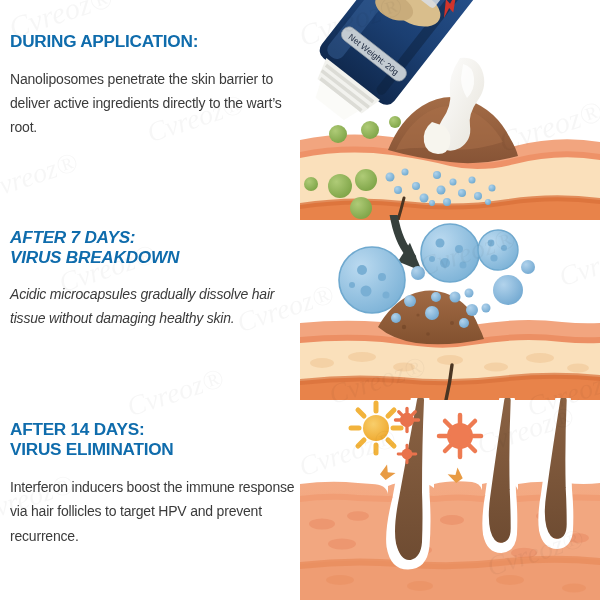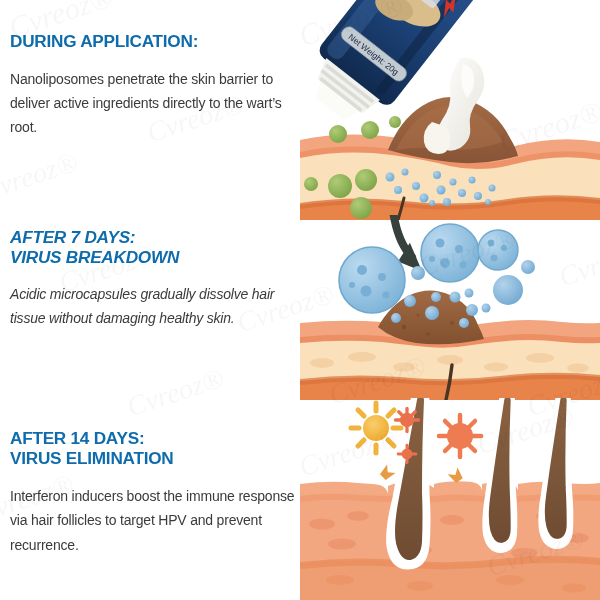--- a/index.html
+++ b/index.html
@@ -19,21 +19,21 @@
   
   .text-col {
     position: absolute;
     left: 0; top: 0;
     width: 300px; height: 600px;
     z-index: 40;
   }
   .block { position: absolute; left: 10px; width: 288px; }
   .block-1 { top: 32px; }
   .block-2 { top: 228px; font-style: italic; }
-  .block-3 { top: 429px; }
+  .block-3 { top: 420px; }
 
   .heading {
     color: #0F6CAC;
     font-weight: bold;
     font-size: 17.2px;
     line-height: 19.5px;
     letter-spacing: -0.25px;
     white-space: nowrap;
   }
   .body-text {

